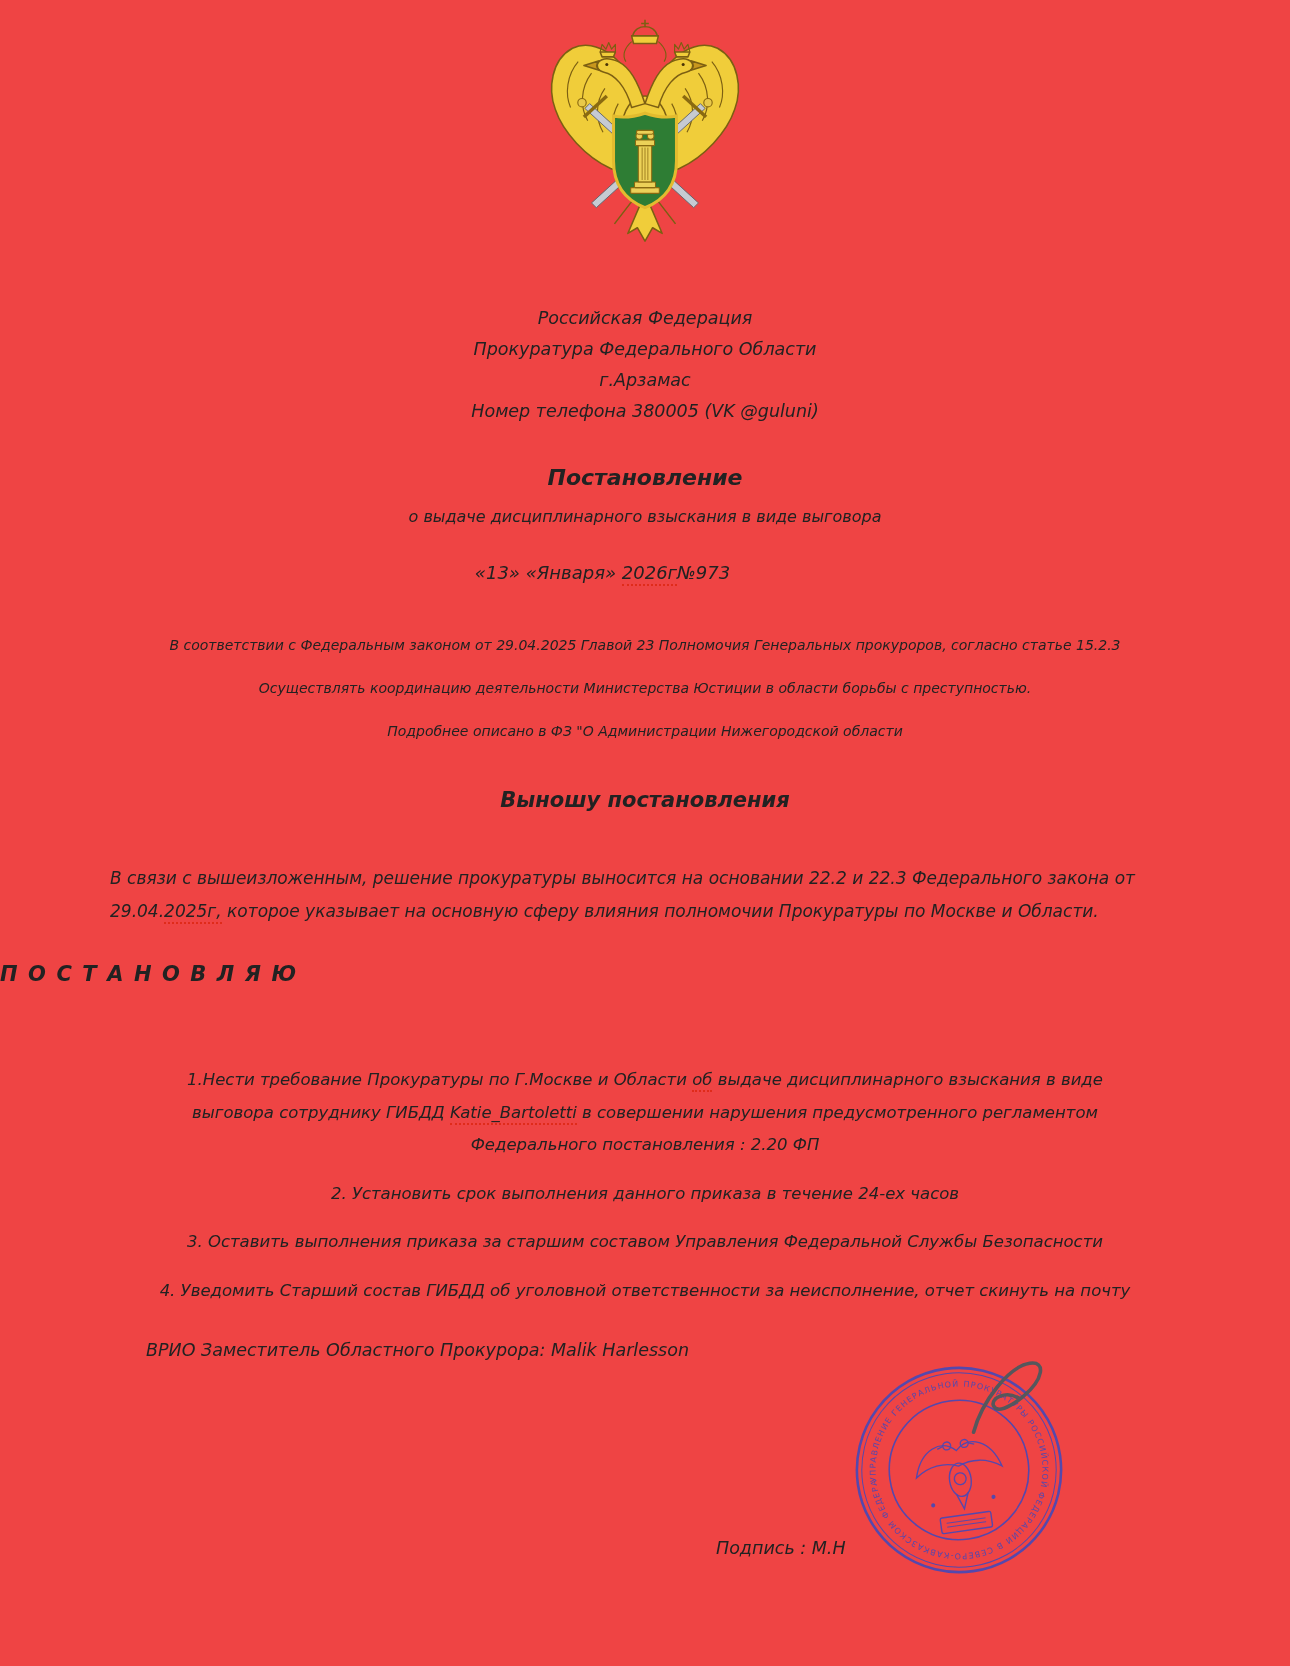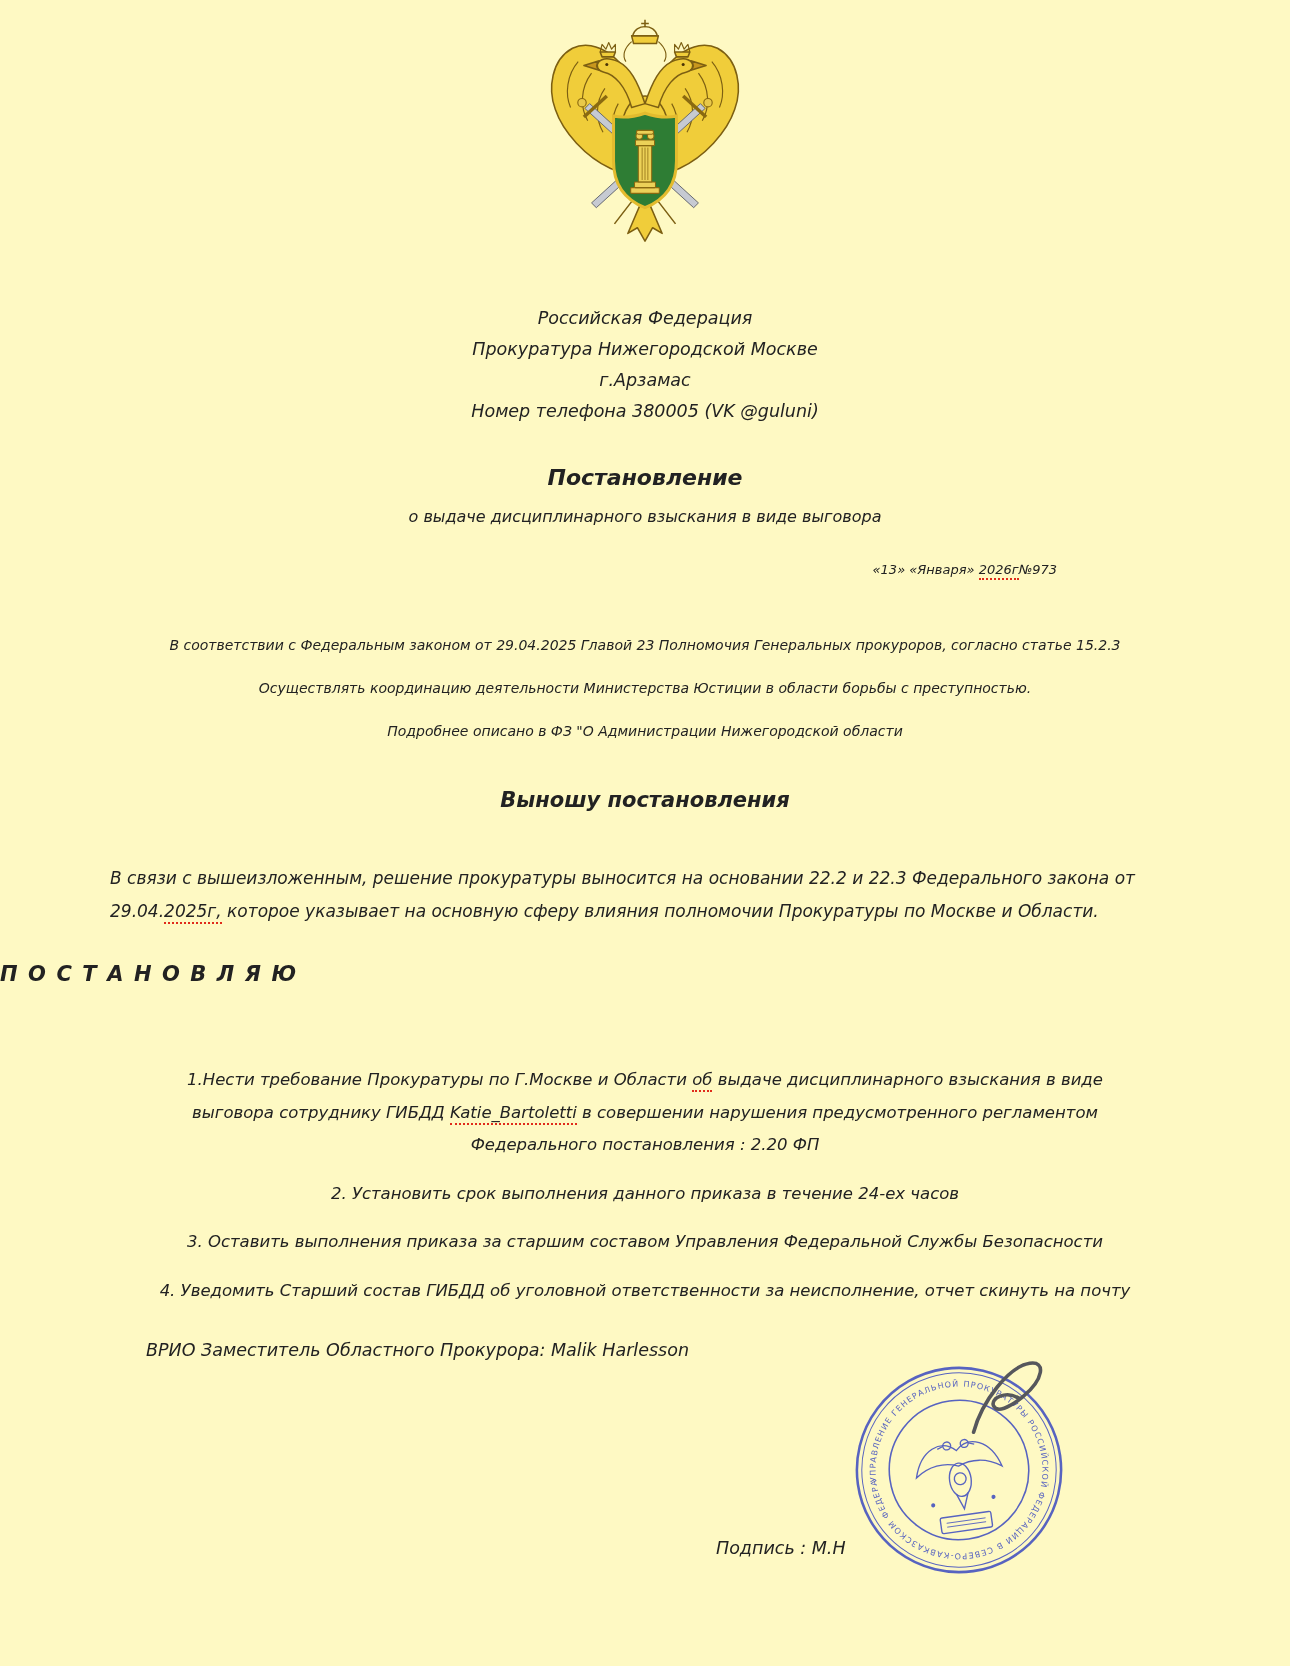--- a/index.html
+++ b/index.html
@@ -1,30 +1,30 @@
 <!DOCTYPE html>
 <html lang="ru"><head>
 <meta charset="utf-8">
 <style>
   html,body{margin:0;padding:0;background:#ffffff;}
   .page{
     position:relative;
     width:1290px;height:1666px;
     margin:0 auto;
-    background:#fef9c3;
+    background:#ef4444;
     overflow:hidden;
     font-family:"DejaVu Sans",sans-serif;
     font-style:italic;
     color:#222222;
   }
   .emblem{position:absolute;top:12px;left:50%;transform:translateX(-50%);}
   .letterhead{position:absolute;top:303px;left:0;width:100%;text-align:center;font-size:17.5px;line-height:31px;}
   .doc-title{position:absolute;top:465px;left:0;width:100%;text-align:center;font-size:22px;font-weight:bold;}
   .doc-subtitle{position:absolute;top:507px;left:0;width:100%;text-align:center;font-size:16px;}
-  .meta-line{position:absolute;top:562px;left:148px;right:233px;display:flex;justify-content:flex-end;font-size:13px;}
+  .meta-line{position:absolute;top:562px;left:148px;right:233px;display:flex;justify-content:center;font-size:18px;}
   .preamble{position:absolute;top:624px;left:50%;transform:translateX(-50%);width:1060px;text-align:center;font-size:14px;line-height:43px;}
   .preamble p{margin:0;}
   .res-heading{position:absolute;top:788px;left:0;width:100%;text-align:center;font-size:21px;font-weight:bold;}
   .res-para{position:absolute;top:862px;left:50%;transform:translateX(-50%);width:1070px;text-align:left;font-size:17px;line-height:32.5px;}
   .decree-heading{position:absolute;top:962px;left:0;width:100%;text-align:left;font-size:21px;font-weight:bold;letter-spacing:0.5em;}
   .decree-items{position:absolute;top:1048px;left:50%;transform:translateX(-50%);width:1030px;text-align:center;font-size:16.5px;line-height:32.5px;}
   .decree-items p{margin:16px;}
   .sig-role{position:absolute;top:1340px;left:146px;font-size:17.5px;}
   .sign-label{position:absolute;top:1538px;left:716px;font-size:17.5px;}
   .stamp-wrap{position:absolute;left:851px;top:1362px;width:216px;height:216px;transform:rotate(-8deg);}
@@ -80,21 +80,21 @@
       <path d="M107,142 L107,176 M110,142 L110,176 M113,142 L113,176" stroke-width="0.8" fill="none"></path>
       <rect x="100" y="134" width="20" height="6" rx="1"></rect>
       <circle cx="104" cy="130" r="3.4"></circle>
       <circle cx="116" cy="130" r="3.4"></circle>
       <rect x="101" y="124" width="18" height="4" rx="2"></rect>
     </g>
   </svg>
 
   <div class="letterhead">
     <div>Российская Федерация</div>
-    <div>Прокуратура Нижегородской Москве</div>
+    <div>Прокуратура Федерального Области</div>
     <div>г.Арзамас</div>
     <div>Номер телефона 380005 (VK @guluni)</div>
   </div>
 
   <div class="doc-title">Постановление</div>
   <div class="doc-subtitle">о выдаче дисциплинарного взыскания в виде выговора</div>
 
   <div class="meta-line">
     <span>
       <span>«13» «Января»</span>

